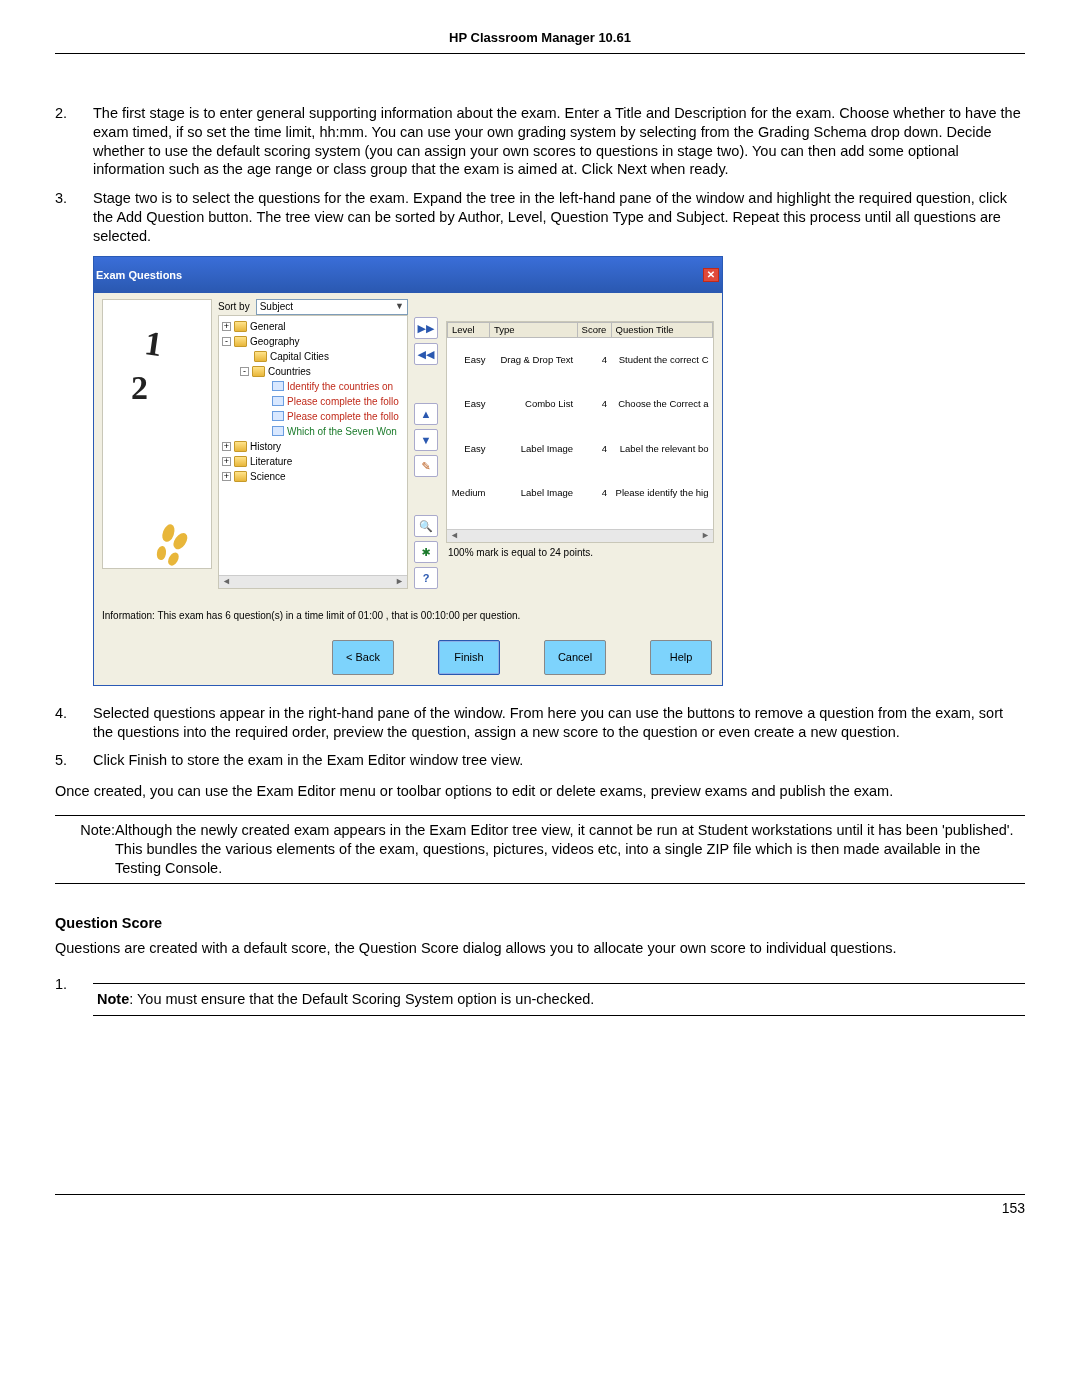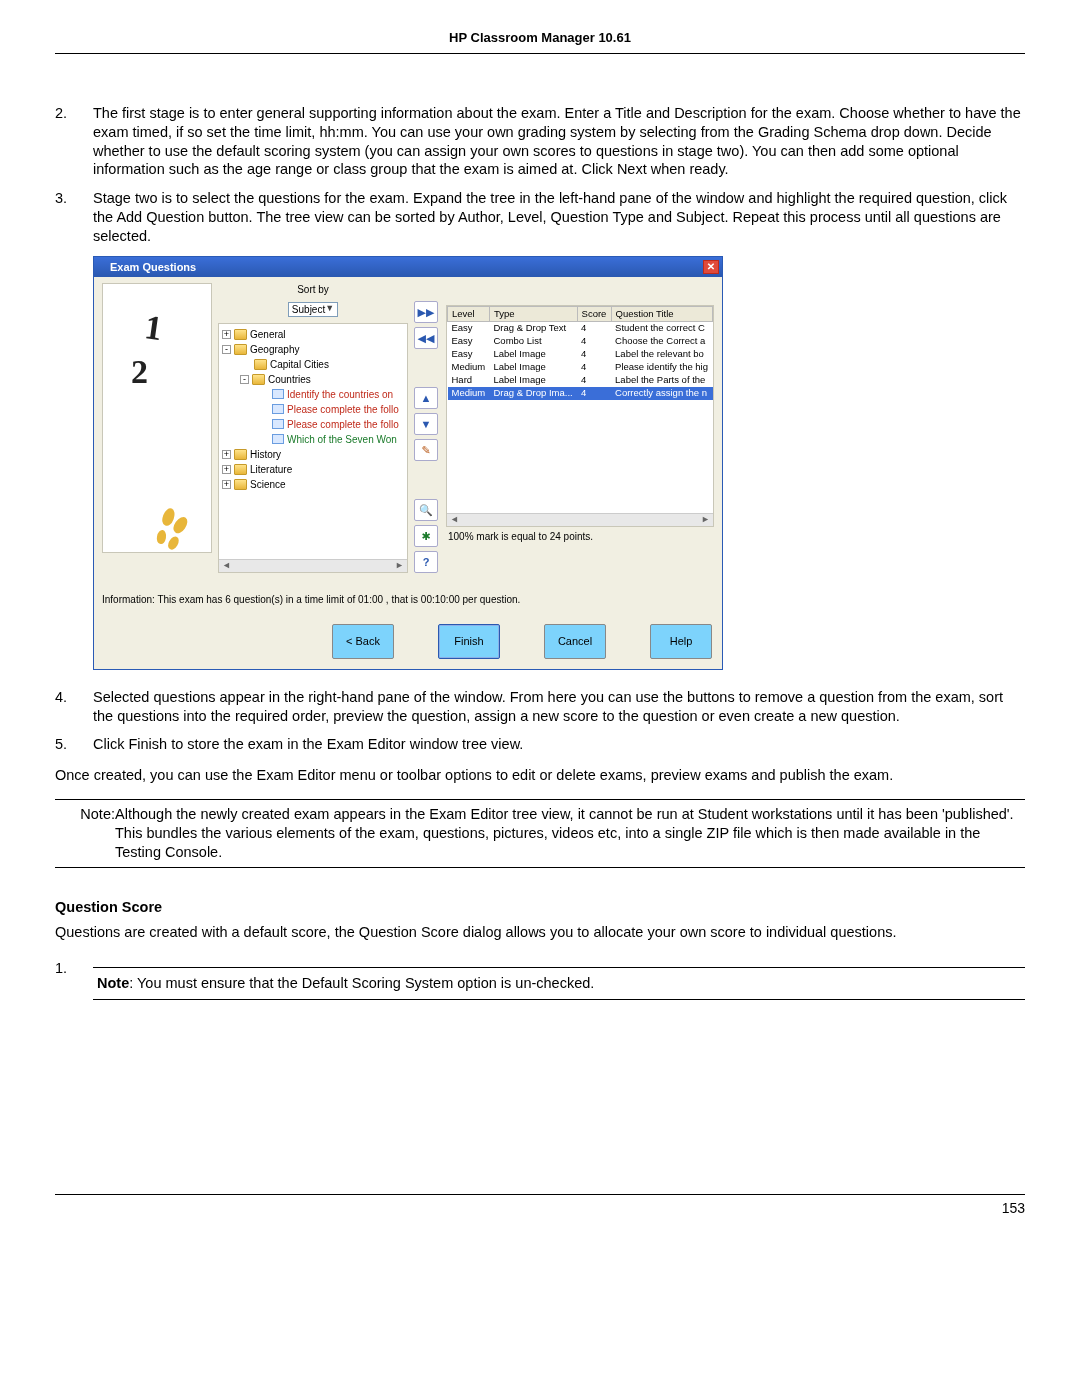--- a/index.html
+++ b/index.html
@@ -84,25 +84,25 @@
     width: 630px;
     border: 1px solid #2a5ab5;
     background: #f1efe2;
     font-family: Tahoma, Arial, sans-serif;
     font-size: 10px;
     color: #000;
   }
   .exam-titlebar {
     background: linear-gradient(#3a6ed8, #2a58b0);
     color: #fff;
-    height: 20px;
+    height: 36px;
     display: flex;
     align-items: center;
     justify-content: space-between;
-    padding: 0 3px 0 16px;
+    padding: 0 3px 0 2px;
     font-weight: bold;
     font-size: 11px;
   }
   .exam-close {
     width: 16px; height: 14px;
     background: #e04a3a;
     border: 1px solid #c02a1a;
     color: #fff;
     font-size: 10px;
     display:flex; align-items:center; justify-content:center;
@@ -132,23 +132,21 @@
     gap: 4px;
     padding-top: 18px;
   }
   .col-table {
     flex: 1;
     display: flex;
     flex-direction: column;
   }
   .sortby-row {
     display:flex; align-items:center; gap:6px;
-    margin-bottom: 6px;
     font-size: 10px;
-    flex-direction: column;
   }
   .sel {
     flex:1;
     height: 16px;
     border: 1px solid #7f9db9;
     background: #fff;
     padding: 0 3px;
     display:flex; align-items:center; justify-content:space-between;
     font-size: 10px;
   }
@@ -220,23 +218,24 @@
   }
   table.qtable th {
     background:#ece9d8;
     border:1px solid #bbb;
     padding: 1px 4px;
     text-align:left;
     font-weight:normal;
     white-space:nowrap;
   }
   table.qtable td {
-    padding: 0 4px;
+    padding: 16px 4px;
     white-space:nowrap;
     height: 13px;
+    text-align: right;
   }
   tr.selrow td { background:#3a6ed8; color:#fff; }
   .tbl-scroll-bot {
     position:absolute; left:0; right:0; bottom:0; height:13px;
     background:#e8e8e8; border-top:1px solid #ccc;
     display:flex; justify-content:space-between; align-items:center;
     font-size:9px; color:#666;
   }
   .tbl-scroll-bot span { padding:0 3px; }
   .status-line {

